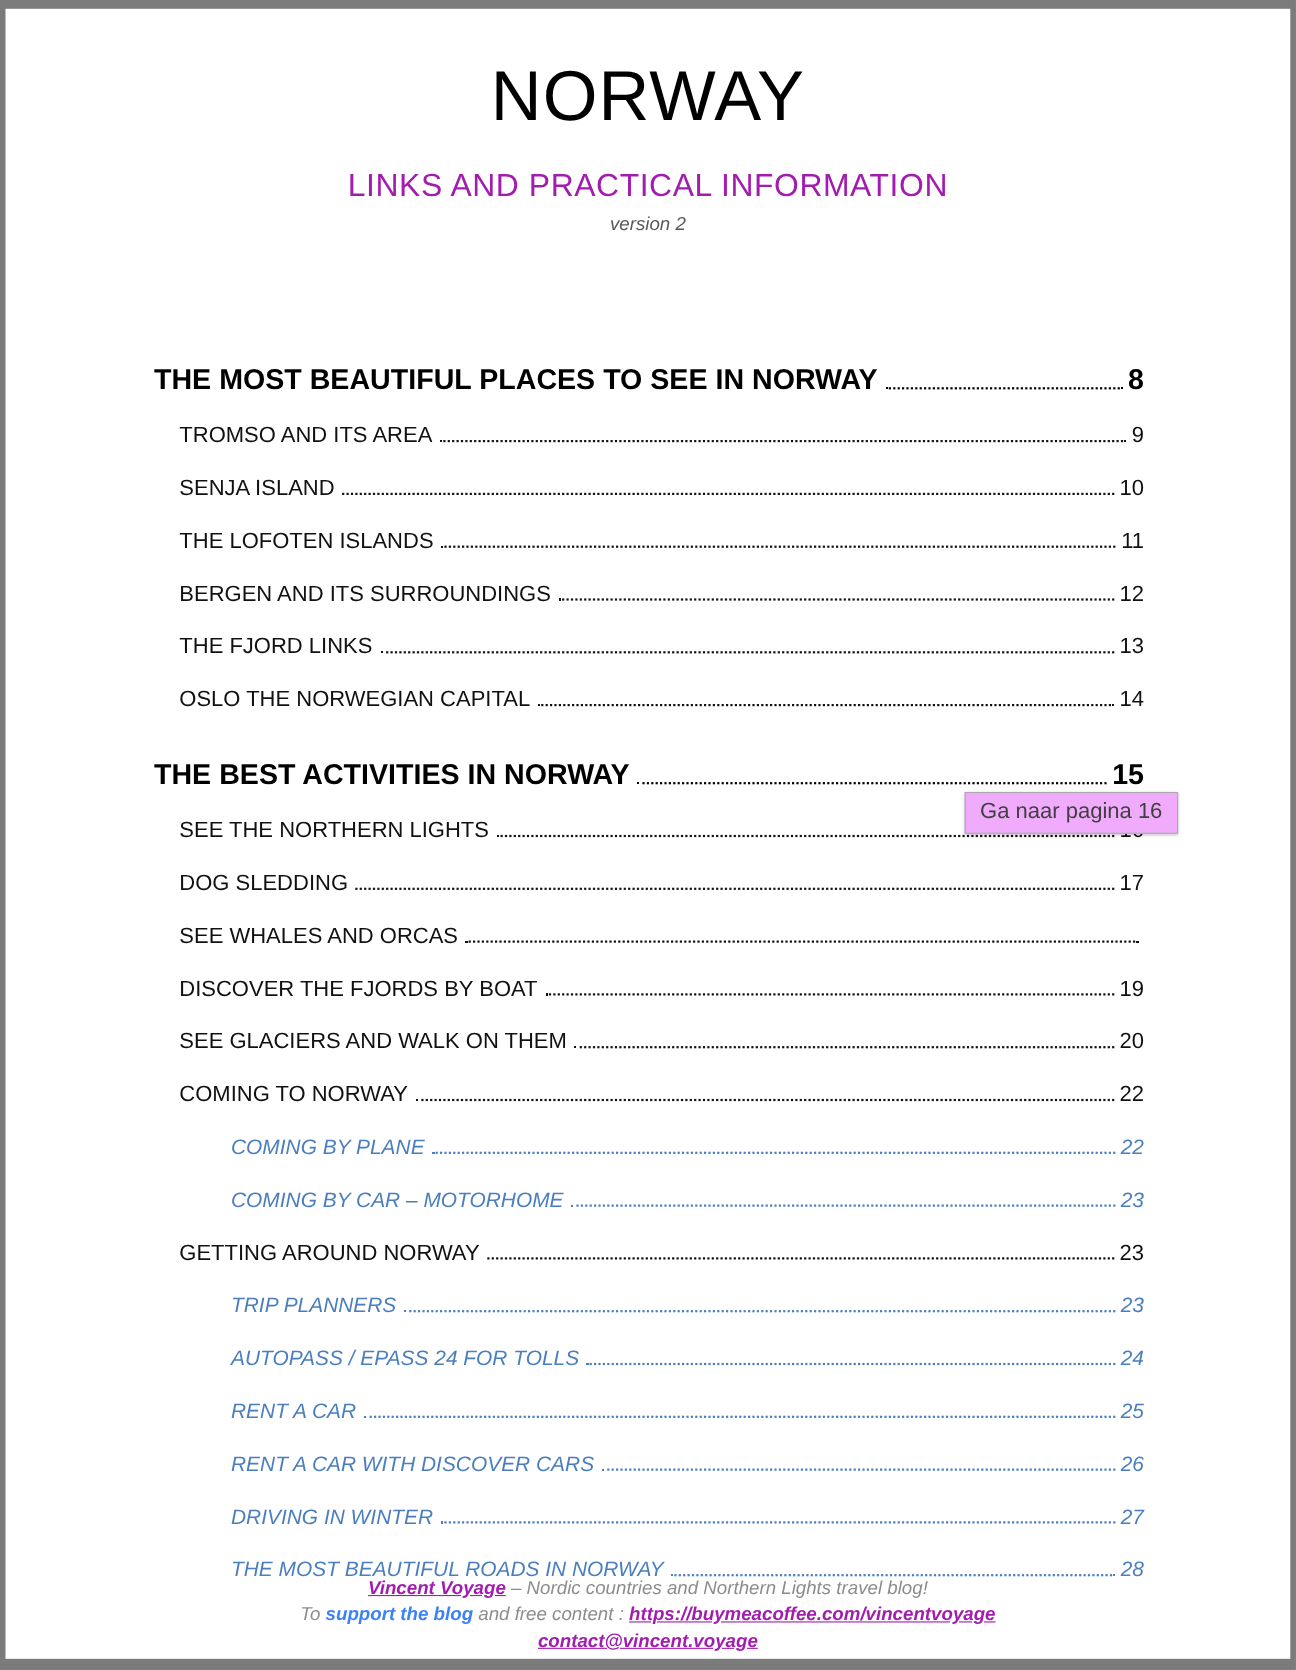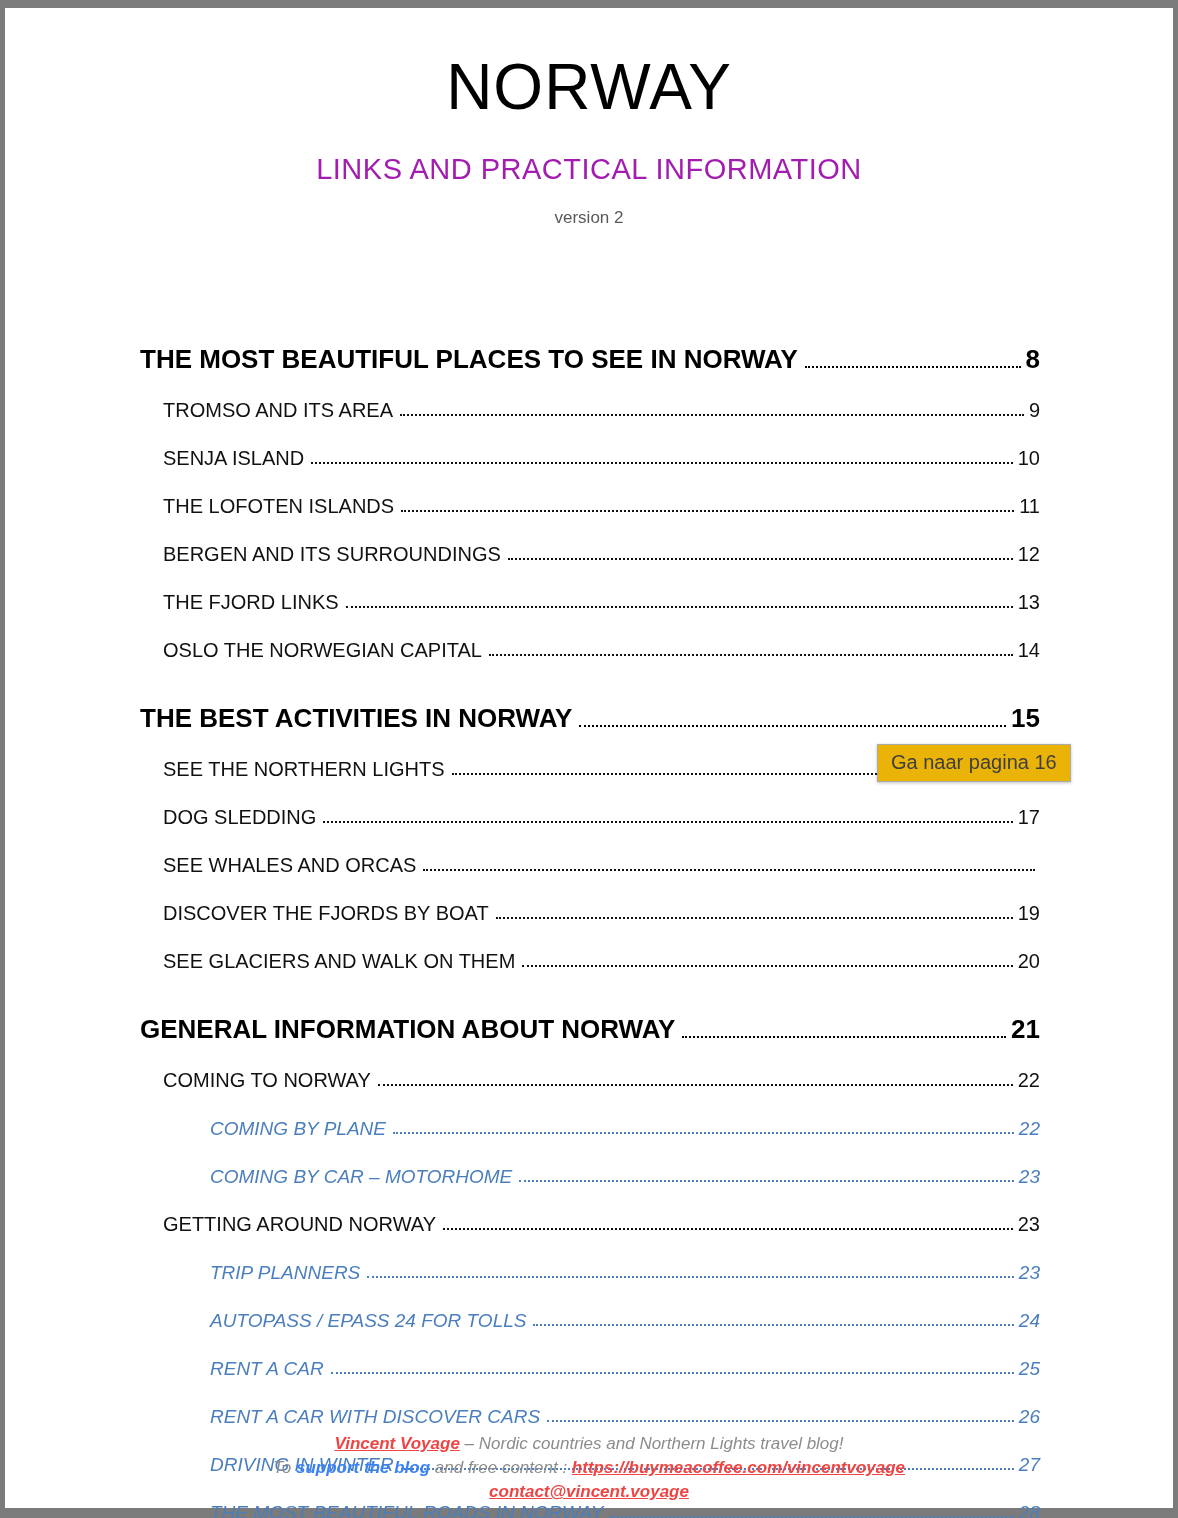--- a/index.html
+++ b/index.html
@@ -30,22 +30,23 @@
     color: #000000;
   }
   .doc-subtitle {
     margin-top: 32px;
     font-size: 29px;
     font-weight: 400;
     color: #a21caf;
     letter-spacing: 0.5px;
   }
   .doc-version {
-    margin-top: 22px;
+    margin-top: 8px;
     font-size: 17px;
+    font-style: italic;
     color: #595959;
   }
   
   .toc {
     margin-top: 92px;
     padding-left: 135px;
     padding-right: 133px;
   }
   .row {
     display: flex;
@@ -83,46 +84,46 @@
     font-style: italic;
     padding-left: 70px;
     padding-bottom: 9px;
     color: #4a7ebd;
   }
   .row.l3 .leader { border-bottom-color: #4a7ebd; }
   
   .tooltip {
     position: absolute;
     left: 872px;
-    top: 736px;
+    top: 712px;
     height: 36px;
     line-height: 34px;
     padding: 0 13px;
-    background: #eab308;
+    background: #f0abfc;
     border: 1px solid #ababab;
     color: #3f3f3f;
     font-size: 20px;
     box-shadow: 0 1px 3px rgba(0,0,0,0.25);
     z-index: 5;
     white-space: nowrap;
   }
   
   .doc-footer {
     position: absolute;
     left: 0;
     right: 0;
     bottom: 4px;
     text-align: center;
     font-size: 17px;
     line-height: 24px;
     font-style: italic;
     color: #8c8c8c;
   }
   .link-blue {
-    color: #ef4444;
+    color: #a21caf;
     font-weight: 700;
     text-decoration: underline;
     cursor: pointer;
   }
   .red-bold {
     color: #3b82f6;
     font-weight: 700;
   }
 </style>
 </head>
@@ -195,25 +196,20 @@
       <div class="row l2">
         <span class="label">DISCOVER THE FJORDS BY BOAT</span>
         <span class="leader"></span>
         <span class="pagenum">19</span>
       </div>
       <div class="row l2">
         <span class="label">SEE GLACIERS AND WALK ON THEM</span>
         <span class="leader"></span>
         <span class="pagenum">20</span>
       </div>
-      <div class="row l1">
-        <span class="label">GENERAL INFORMATION ABOUT NORWAY</span>
-        <span class="leader"></span>
-        <span class="pagenum">21</span>
-      </div>
       <div class="row l2">
         <span class="label">COMING TO NORWAY</span>
         <span class="leader"></span>
         <span class="pagenum">22</span>
       </div>
       <div class="row l3">
         <span class="label">COMING BY PLANE</span>
         <span class="leader"></span>
         <span class="pagenum">22</span>
       </div>

